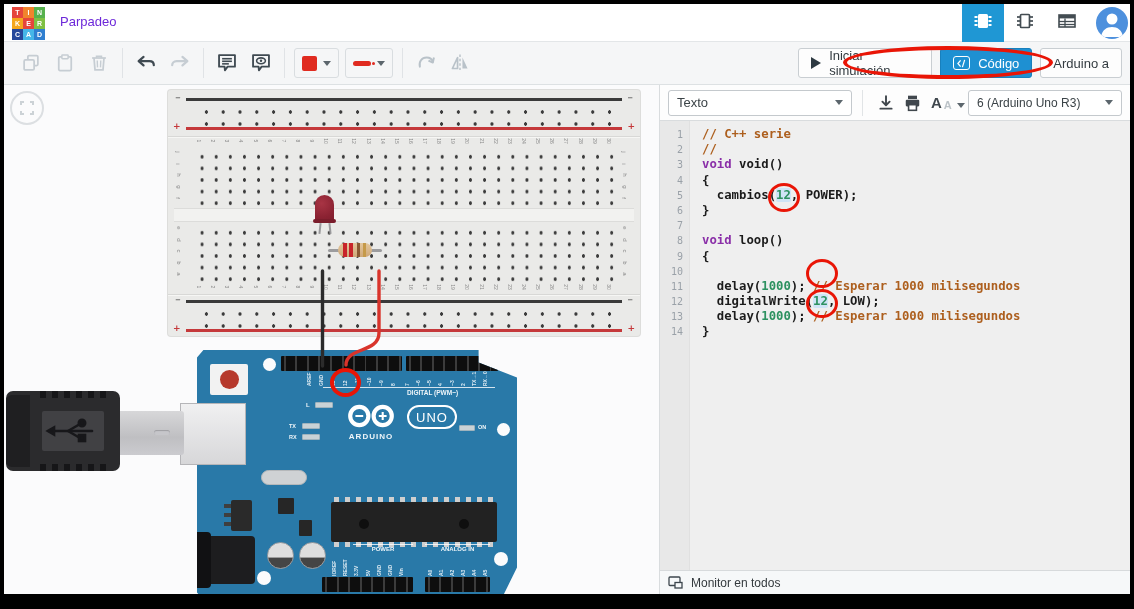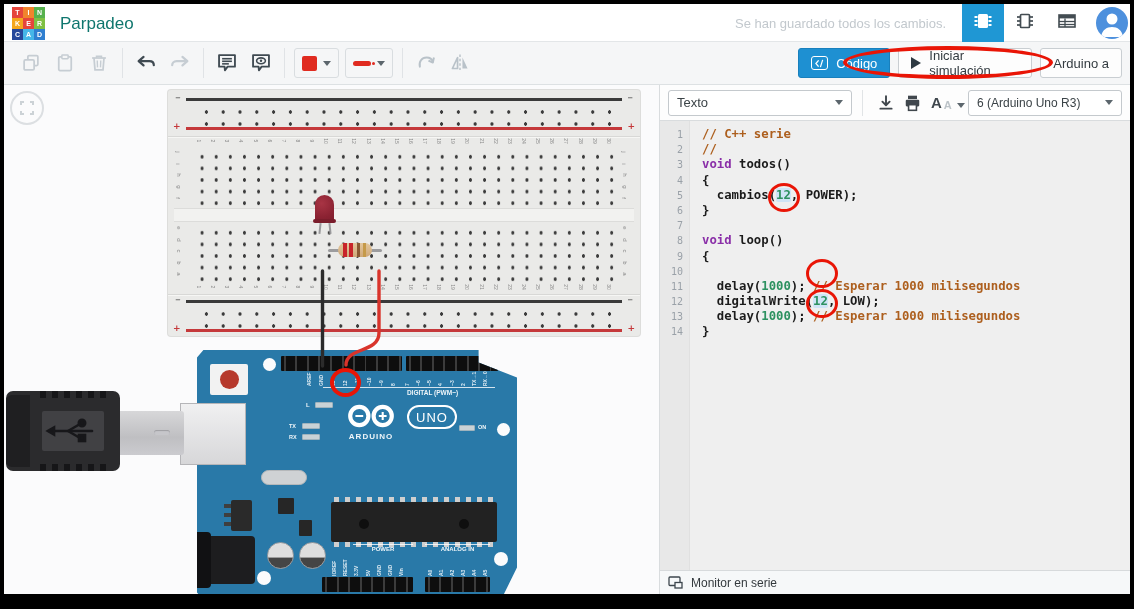--- a/index.html
+++ b/index.html
@@ -4,21 +4,21 @@
 <style>
   html,body{margin:0;padding:0;width:1134px;height:609px;background:#000;overflow:hidden;}
   *{box-sizing:border-box;}
   .app{position:absolute;left:4px;top:4px;width:1126px;height:590px;background:#fff;overflow:hidden;
        font-family:"Liberation Sans",sans-serif;}
 
   
   .hdr{position:absolute;left:0;top:0;width:100%;height:38px;background:#fff;border-bottom:1px solid #e3e6e8;display:flex;align-items:center;}
   .logo{position:absolute;left:8px;top:3px;width:33px;height:33px;display:grid;grid-template-columns:repeat(3,11px);grid-template-rows:repeat(3,11px);cursor:pointer;}
   .logo .tile{display:flex;align-items:center;justify-content:center;color:#fff;font:700 7px "Liberation Sans",sans-serif;}
-  .hdr-title{position:absolute;left:56px;top:10px;font-size:17px;color:#0f766e;}
+  .hdr-title{position:absolute;left:56px;top:10px;font-size:13px;color:#6d28d9;}
   .hdr-right{position:absolute;right:0;top:0;height:38px;display:flex;align-items:center;}
   .save-status{color:#c2c8cd;font-size:13px;margin-right:16px;}
   .viewbtn{width:42px;height:38px;display:flex;align-items:center;justify-content:center;cursor:pointer;}
   .viewbtn.active{background:#1f97d4;}
   .avatar{width:32px;height:32px;border-radius:50%;background:#4d90dd;margin:0 2px 0 8px;overflow:hidden;cursor:pointer;}
 
   
   .tbar{position:absolute;left:0;top:38px;width:100%;height:43px;background:#f5f6f7;border-bottom:1px solid #dde1e3;display:flex;align-items:center;}
   .tbtn{width:34px;height:34px;display:flex;align-items:center;justify-content:center;cursor:pointer;}
   .tsep{width:1px;height:30px;background:#e0e3e6;margin:0 6px;}
@@ -145,21 +145,20 @@
         <span class="tile" style="background: rgb(87, 177, 77);">N</span>
         <span class="tile" style="background: rgb(244, 167, 29);">K</span>
         <span class="tile" style="background: rgb(229, 69, 60);">E</span>
         <span class="tile" style="background: rgb(127, 192, 67);">R</span>
         <span class="tile" style="background: rgb(39, 72, 155);">C</span>
         <span class="tile" style="background: rgb(69, 182, 232);">A</span>
         <span class="tile" style="background: rgb(47, 127, 208);">D</span>
       </div>
     <div class="hdr-title">Parpadeo</div>
     <div class="hdr-right">
-      <span class="save-status">Se han guardado todos los cambios.</span>
       <div class="viewbtn active">
         <span>
           <svg width="22" height="22" viewBox="0 0 22 22">
               <rect x="6" y="4" width="10" height="14" rx="1.5" fill="#fff"></rect>
           <g fill="#fff">
                 <rect x="2.5" y="6" width="3" height="2"></rect>
                 <rect x="2.5" y="10" width="3" height="2"></rect>
                 <rect x="2.5" y="14" width="3" height="2"></rect>
           <rect x="16.5" y="6" width="3" height="2"></rect>
                 <rect x="16.5" y="10" width="3" height="2"></rect>
@@ -273,32 +272,32 @@
     </div>
     <div class="tbtn">
       <svg width="22" height="22" viewBox="0 0 18 18">
           <line x1="9" y1="2" x2="9" y2="16" stroke="#b9c2c9" stroke-width="1.2" stroke-dasharray="2 1.6"></line>
           <path d="M7 4.5 2.8 13.5H7z" fill="none" stroke="#b9c2c9" stroke-width="1.4" stroke-linejoin="round"></path>
           <path d="M11 4.5l4.2 9H11z" fill="#b9c2c9"></path>
         </svg>
     </div>
 
     <div class="tbar-right">
+      <div class="btn btn-light" style="width:134px;">
+        <span class="play-tri"></span>
+        <span>Iniciar simulación</span>
+      </div>
       <div class="btn btn-code">
         <span class="code-ico">
           <svg width="11" height="9" viewBox="0 0 12 10">
               <path d="M5 1.5 2 5l3 3.5" fill="none" stroke="#fff" stroke-width="1.4"></path>
               <line x1="7" y1="9" x2="9.5" y2="1" stroke="#fff" stroke-width="1.4"></line>
             </svg>
         </span>
         <span>Código</span>
-      </div>
-      <div class="btn btn-light" style="width:134px;">
-        <span class="play-tri"></span>
-        <span>Iniciar simulación</span>
       </div>
       <div class="btn btn-light">
         <span>Arduino a</span>
       </div>
     </div>
     <div class="ann ann-sim"></div>
   </div>
 
   <div class="main">
 
@@ -610,21 +609,21 @@
             <div class="cl">
               <span class="ln">1</span>
               <span class="ct"><span class="seg com">// C++ serie</span></span>
             </div>
             <div class="cl">
               <span class="ln">2</span>
               <span class="ct"><span class="seg com">//</span></span>
             </div>
             <div class="cl">
               <span class="ln">3</span>
-              <span class="ct"><span class="seg kw">void</span><span class="seg pl"> todos()</span></span>
+              <span class="ct"><span class="seg kw">void</span><span class="seg pl"> void()</span></span>
             </div>
             <div class="cl">
               <span class="ln">4</span>
               <span class="ct"><span class="seg pl">{</span></span>
             </div>
             <div class="cl">
               <span class="ln">5</span>
               <span class="ct"><span class="seg pl">  cambios(</span><span class="seg num hl">12</span><span class="seg pl">, POWER);</span></span>
             </div>
             <div class="cl">
@@ -666,18 +665,18 @@
         <div class="ann ann-code" style="left:108px;top:62px;width:32px;height:29px;"></div>
         <div class="ann ann-code" style="left:146px;top:138px;width:32px;height:29px;"></div>
         <div class="ann ann-code" style="left:146px;top:168px;width:32px;height:29px;"></div>
       </div>
 
       <div class="monbar">
         <svg width="15" height="13" viewBox="0 0 15 13">
           <rect x="1" y="1" width="11" height="8.5" rx="1" fill="none" stroke="#3c464d" stroke-width="1.3"></rect>
           <rect x="7" y="6.5" width="7" height="5.5" fill="#f6f8f9" stroke="#3c464d" stroke-width="1.3"></rect>
           </svg>
-        <span class="lbl">Monitor en serie</span>
+        <span class="lbl">Monitor en todos</span>
         <span class="up-tri"></span>
       </div>
     </div>
   </div>
 </div>
 
 </body></html>

